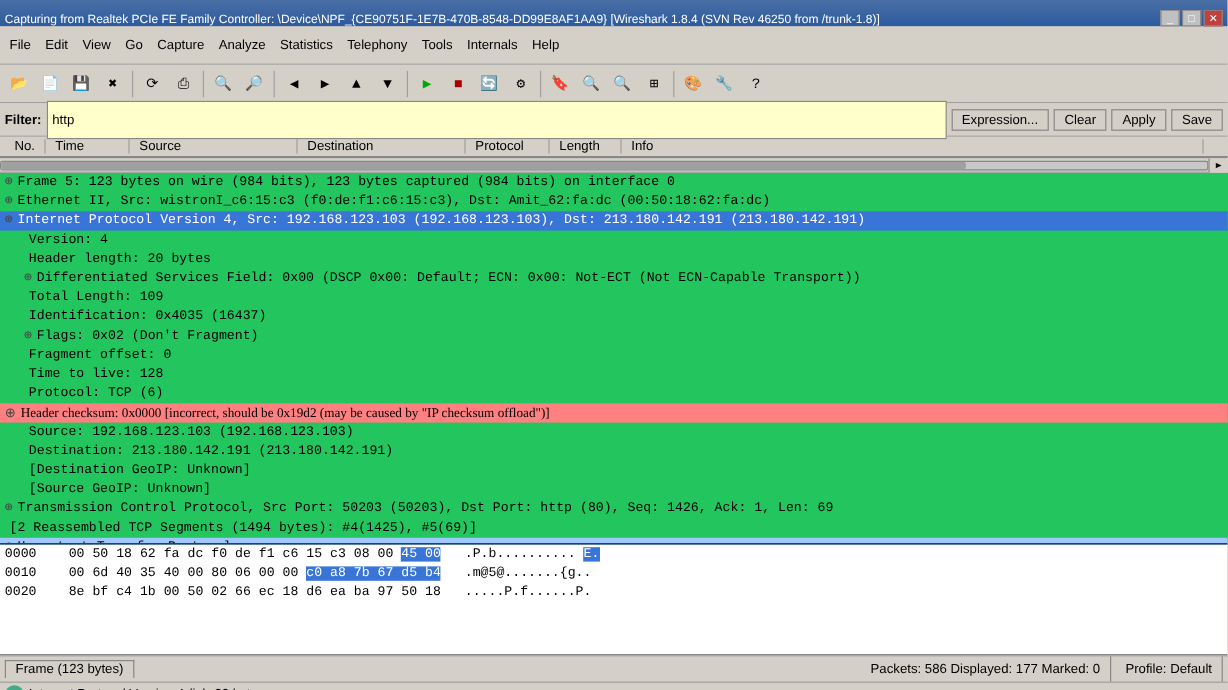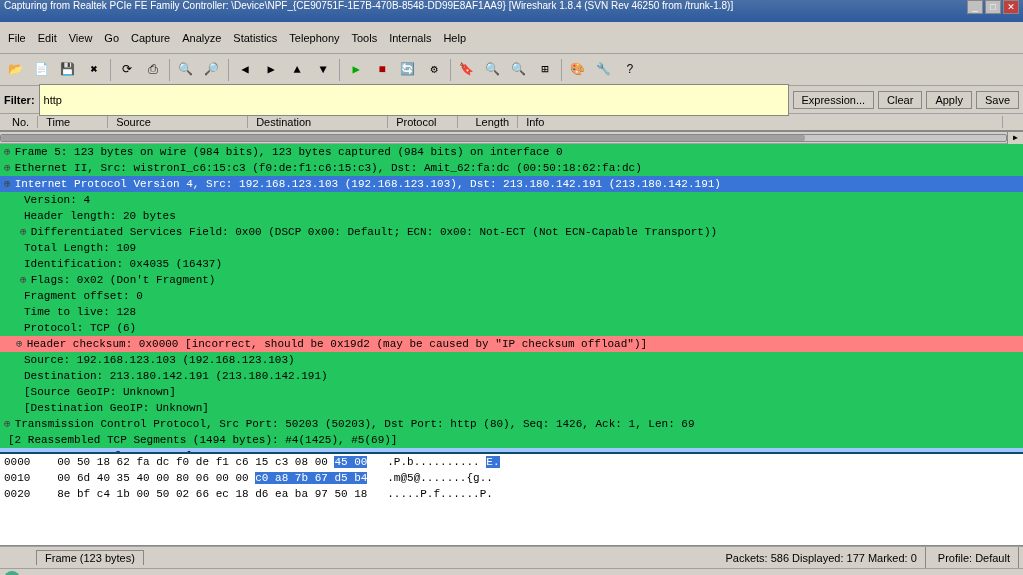--- a/index.html
+++ b/index.html
@@ -4,21 +4,21 @@
   <style>
     * { margin: 0; padding: 0; box-sizing: border-box; }
     body { font-family: 'Courier New', monospace; font-size: 11px; background: #d4d0c8; color: #000; width: 1023px; height: 575px; overflow: hidden; }
 
     
     #title-bar {
       background: linear-gradient(to bottom, #4a6fa5 0%, #2c5a9e 100%);
       color: white;
       height: 22px;
       display: flex;
-      align-items: flex-start;
+      align-items: flex-end;
       justify-content: space-between;
       padding: 0 4px;
       font-size: 11px;
       font-family: 'Arial', sans-serif;
     }
     #title-bar .window-controls { display: flex; gap: 2px; }
     .win-btn {
       width: 16px; height: 14px;
       background: #c0c0c0;
       border: 1px solid #888;
@@ -158,21 +158,20 @@
       padding: 0 4px;
       gap: 4px;
     }
     .status-tab {
       padding: 1px 8px;
       background: #d4d0c8;
       border: 1px solid #888;
       border-bottom: none;
       cursor: pointer;
       font-size: 11px;
-      margin-left: 32px;
     }
     .status-section {
       padding: 0 8px;
       border-right: 1px solid #888;
       height: 100%;
       display: flex; align-items: center;
     }
     .status-icon { width: 16px; height: 16px; background: #4a8; border-radius: 50%; margin-right: 4px; }
 
     
@@ -253,21 +252,21 @@
   <button class="filter-btn">Apply</button>
   <button class="filter-btn">Save</button>
 </div>
 
 <div id="col-headers">
   <div class="col-header" style="min-width:30px;">No.</div>
   <div class="col-header" style="min-width:70px;">Time</div>
   <div class="col-header" style="min-width:140px;">Source</div>
   <div class="col-header" style="min-width:140px;">Destination</div>
   <div class="col-header" style="min-width:70px;">Protocol</div>
-  <div class="col-header" style="min-width:60px;text-align:right;">Length</div>
+  <div class="col-header" style="min-width:60px;">Length</div>
   <div class="col-header" style="flex:1;">Info</div>
   <div style="width:16px; background:#d4d0c8; border-left:1px solid #888;"></div>
 </div>
 
 <div id="hscroll" style="position:relative;">
   <div style="position:absolute; left:0; right:16px; height:12px; display:flex; align-items:center;">
     <div style="flex:1; height:8px; background:#c8c8c8; border:1px solid #888; border-radius:2px;">
       <div style="width:80%; height:100%; background:#a0a0a0; border-radius:2px;"></div>
     </div>
   </div>
@@ -280,25 +279,25 @@
     <div class="pd-row selected" style="padding-left: 4px;"><span class="expand-icon">⊕</span><span>Internet Protocol Version 4, Src: 192.168.123.103 (192.168.123.103), Dst: 213.180.142.191 (213.180.142.191)</span></div>
     <div class="pd-row" style="padding-left: 20px;"><span class="expand-icon"> </span><span>Version: 4</span></div>
     <div class="pd-row" style="padding-left: 20px;"><span class="expand-icon"> </span><span>Header length: 20 bytes</span></div>
     <div class="pd-row" style="padding-left: 20px;"><span class="expand-icon">⊕</span><span>Differentiated Services Field: 0x00 (DSCP 0x00: Default; ECN: 0x00: Not-ECT (Not ECN-Capable Transport))</span></div>
     <div class="pd-row" style="padding-left: 20px;"><span class="expand-icon"> </span><span>Total Length: 109</span></div>
     <div class="pd-row" style="padding-left: 20px;"><span class="expand-icon"> </span><span>Identification: 0x4035 (16437)</span></div>
     <div class="pd-row" style="padding-left: 20px;"><span class="expand-icon">⊕</span><span>Flags: 0x02 (Don't Fragment)</span></div>
     <div class="pd-row" style="padding-left: 20px;"><span class="expand-icon"> </span><span>Fragment offset: 0</span></div>
     <div class="pd-row" style="padding-left: 20px;"><span class="expand-icon"> </span><span>Time to live: 128</span></div>
     <div class="pd-row" style="padding-left: 20px;"><span class="expand-icon"> </span><span>Protocol: TCP (6)</span></div>
-    <div class="pd-row error" style="padding-left: 16px;"><span class="expand-icon">⊕</span><span>Header checksum: 0x0000 [incorrect, should be 0x19d2 (may be caused by "IP checksum offload")]</span></div>
+    <div class="pd-row error" style="padding-left: 4px; font-family: Liberation Serif, serif;"><span class="expand-icon">⊕</span><span>Header checksum: 0x0000 [incorrect, should be 0x19d2 (may be caused by "IP checksum offload")]</span></div>
     <div class="pd-row" style="padding-left: 20px;"><span class="expand-icon"> </span><span>Source: 192.168.123.103 (192.168.123.103)</span></div>
     <div class="pd-row" style="padding-left: 20px;"><span class="expand-icon"> </span><span>Destination: 213.180.142.191 (213.180.142.191)</span></div>
+    <div class="pd-row" style="padding-left: 20px;"><span class="expand-icon"> </span><span>[Destination GeoIP: Unknown]</span></div>
     <div class="pd-row" style="padding-left: 20px;"><span class="expand-icon"> </span><span>[Source GeoIP: Unknown]</span></div>
-    <div class="pd-row" style="padding-left: 20px;"><span class="expand-icon"> </span><span>[Destination GeoIP: Unknown]</span></div>
     <div class="pd-row" style="padding-left: 4px;"><span class="expand-icon">⊕</span><span>Transmission Control Protocol, Src Port: 50203 (50203), Dst Port: http (80), Seq: 1426, Ack: 1, Len: 69</span></div>
     <div class="pd-row" style="padding-left: 4px;"><span class="expand-icon"> </span><span>[2 Reassembled TCP Segments (1494 bytes): #4(1425), #5(69)]</span></div>
     <div class="pd-row highlight" style="padding-left: 4px;"><span class="expand-icon">⊕</span><span>Hypertext Transfer Protocol</span></div>
   </div>
 
 <div id="hex-dump">
     <div class="hex-row">
     <span class="hex-offset">0000</span>
     <span class="hex-bytes">&nbsp;&nbsp;00 50 18 62 fa dc f0 de  f1 c6 15 c3 08 00 <span class="hex-highlight">45 00</span></span>
     <span class="hex-ascii">&nbsp;&nbsp;&nbsp;.P.b.......... <span class="hex-highlight">E.</span></span>

